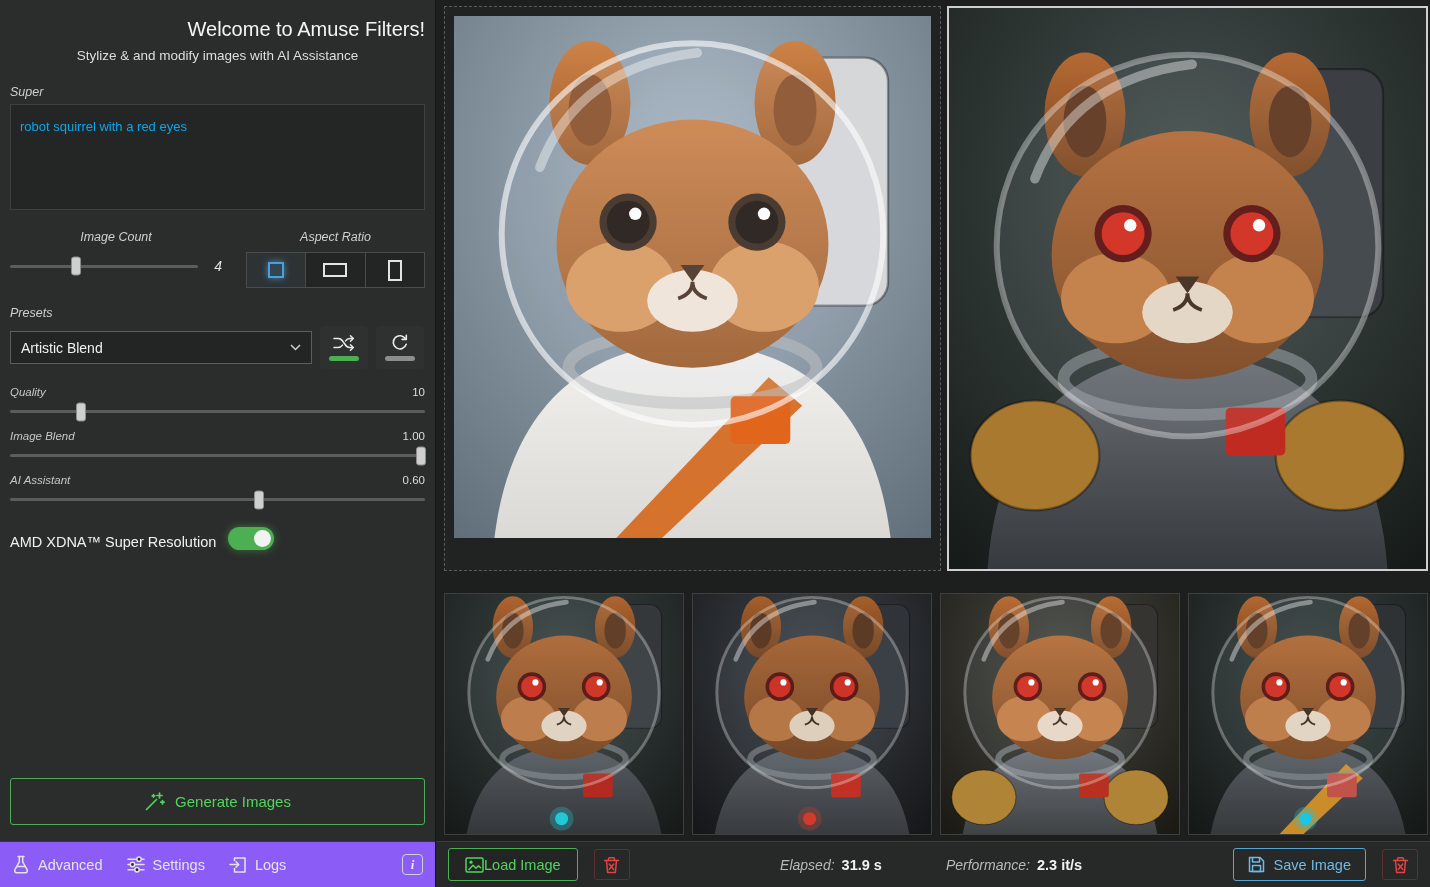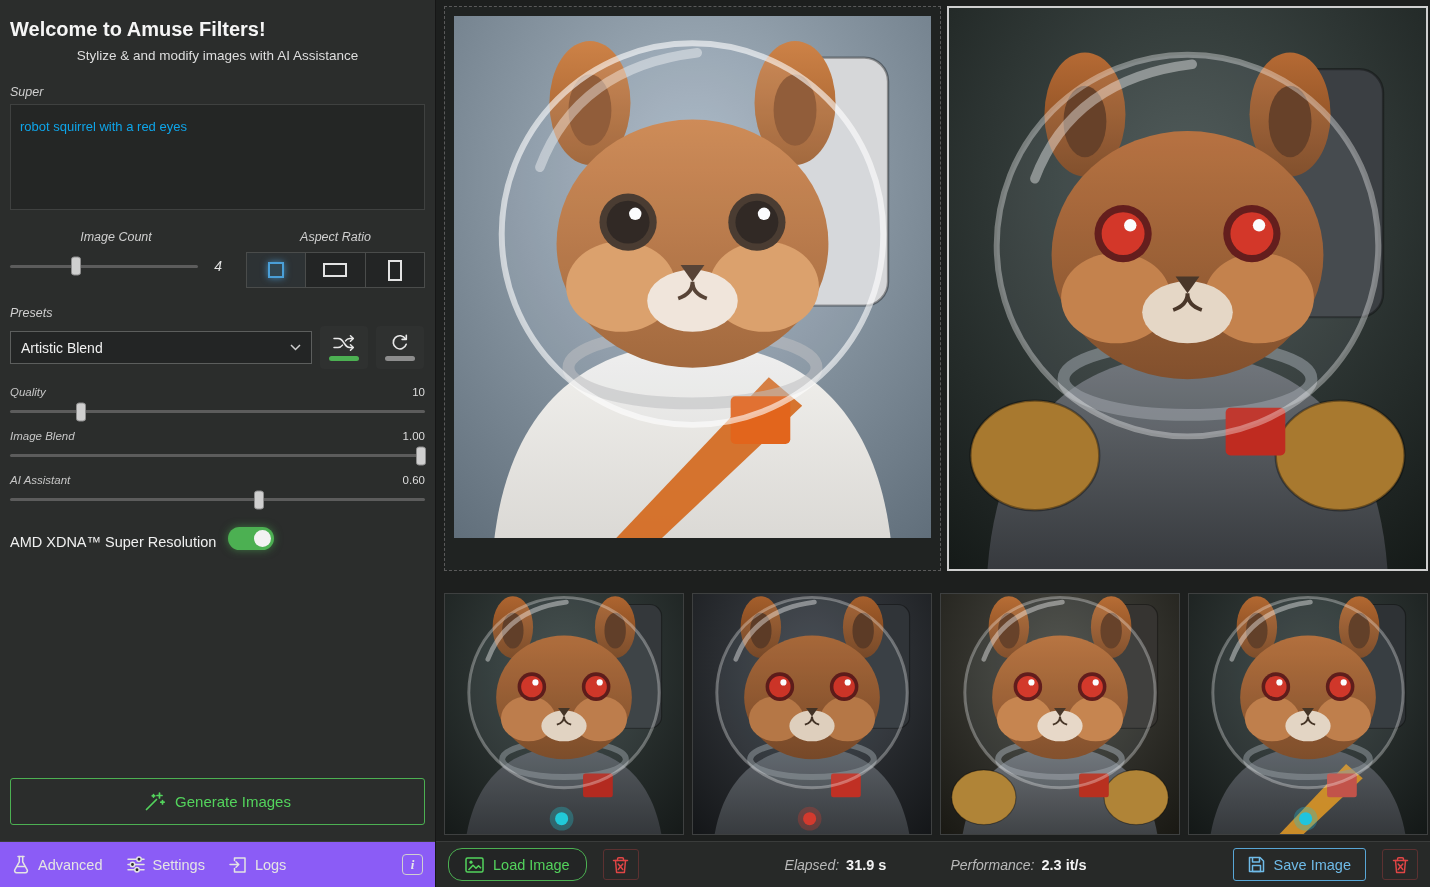--- a/index.html
+++ b/index.html
@@ -3,21 +3,21 @@
 <meta charset="utf-8">
 <style>
   *{margin:0;padding:0;box-sizing:border-box}
   html,body{width:1430px;height:887px}
   body{background:#1d1f1e;color:#e8e8e8;font-family:"Liberation Sans",sans-serif;overflow:hidden}
   .app{display:flex;width:100%;height:100%}
 
   
   .sidebar{width:436px;min-width:436px;background:#2b2d2c;display:flex;flex-direction:column;border-right:1px solid #161616}
   .sidebar-content{flex:1;display:flex;flex-direction:column;padding:14px 10px 0;min-height:0}
-  .app-title{font-size:20px;font-weight:700;text-align:left;color:#f5f5f5;margin-top:4px}
+  .app-title{font-size:20px;font-weight:400;text-align:right;color:#f5f5f5;margin-top:4px}
   .app-subtitle{font-size:13.5px;text-align:center;color:#dedede;margin-top:7px}
   .field-label{font-style:italic;font-size:12.5px;color:#cfcfcf}
   .prompt-label{margin-top:22px}
   .prompt-box{margin-top:5px;width:100%;height:106px;background:#242625;border:1px solid #3f4140;color:#0ea5e9;
     font-family:"Liberation Sans",sans-serif;font-size:13px;padding:14px 9px;resize:none;outline:none}
 
   .count-aspect-row{display:flex;margin-top:20px;gap:24px;align-items:flex-start}
   .count-col{width:212px}
   .count-col .field-label{display:block;text-align:center}
   .count-slider-row{display:flex;align-items:center;margin-top:14px}
@@ -69,22 +69,22 @@
   .panel{flex:1;min-width:0;overflow:hidden}
   .panel-input{border:1px dashed #5a5a5a;background:#202322;padding:9px 9px 32px}
   .panel-output{border:2px solid #cfcfcf;background:#0f1110;margin-right:0}
   .art{width:100%;height:100%;display:block}
   .art svg{width:100%;height:100%;display:block}
 
   .thumbs-row{height:242px;display:flex;gap:8px;padding:0 2px 0 8px;margin-top:22px}
   .thumb{flex:1;min-width:0;border:1px solid #3e4040;background:#141514;cursor:pointer;overflow:hidden}
 
   .main-footer{height:46px;margin-top:6px;background:#272928;border-top:1px solid #3a3c3b;display:flex;align-items:center;padding:0 12px}
-  .load-btn{height:33px;border:1px solid var(--green,#4cb052);border-radius:14px;background:#232525;color:var(--green-bright,#53d35c);
-    font-size:14.5px;display:flex;align-items:center;gap:9px;padding:0 16px;cursor:pointer;font-family:inherit}
+  .load-btn{height:33px;border:1px solid var(--green,#4cb052);border-radius:3px;background:#232525;color:var(--green-bright,#53d35c);
+    font-size:14.5px;display:flex;align-items:center;padding:0 16px;cursor:pointer;font-family:inherit}
   .trash-btn{width:36px;height:31px;border:1px solid #5c3131;border-radius:3px;background:transparent;display:flex;align-items:center;justify-content:center;color:var(--red,#e04545);cursor:pointer;margin-left:16px}
   .metrics{flex:1;display:flex;justify-content:center;gap:64px;align-items:baseline}
   .metric{display:flex;align-items:baseline;gap:7px}
   .metric-label{font-style:italic;font-size:14px;color:#b9b9b9}
   .metric-value{font-size:14.5px;font-weight:bold;color:#f2f2f2}
   .save-btn{height:33px;border:1px solid var(--blue,#58a6d6);border-radius:3px;background:transparent;color:var(--blue-bright,#6fbbе8);
     color:var(--blue-bright,#6fbbe8);font-size:14.5px;display:flex;align-items:center;gap:9px;padding:0 14px;cursor:pointer;font-family:inherit}
   .icon{display:flex;align-items:center;justify-content:center}
 </style>
 </head>

